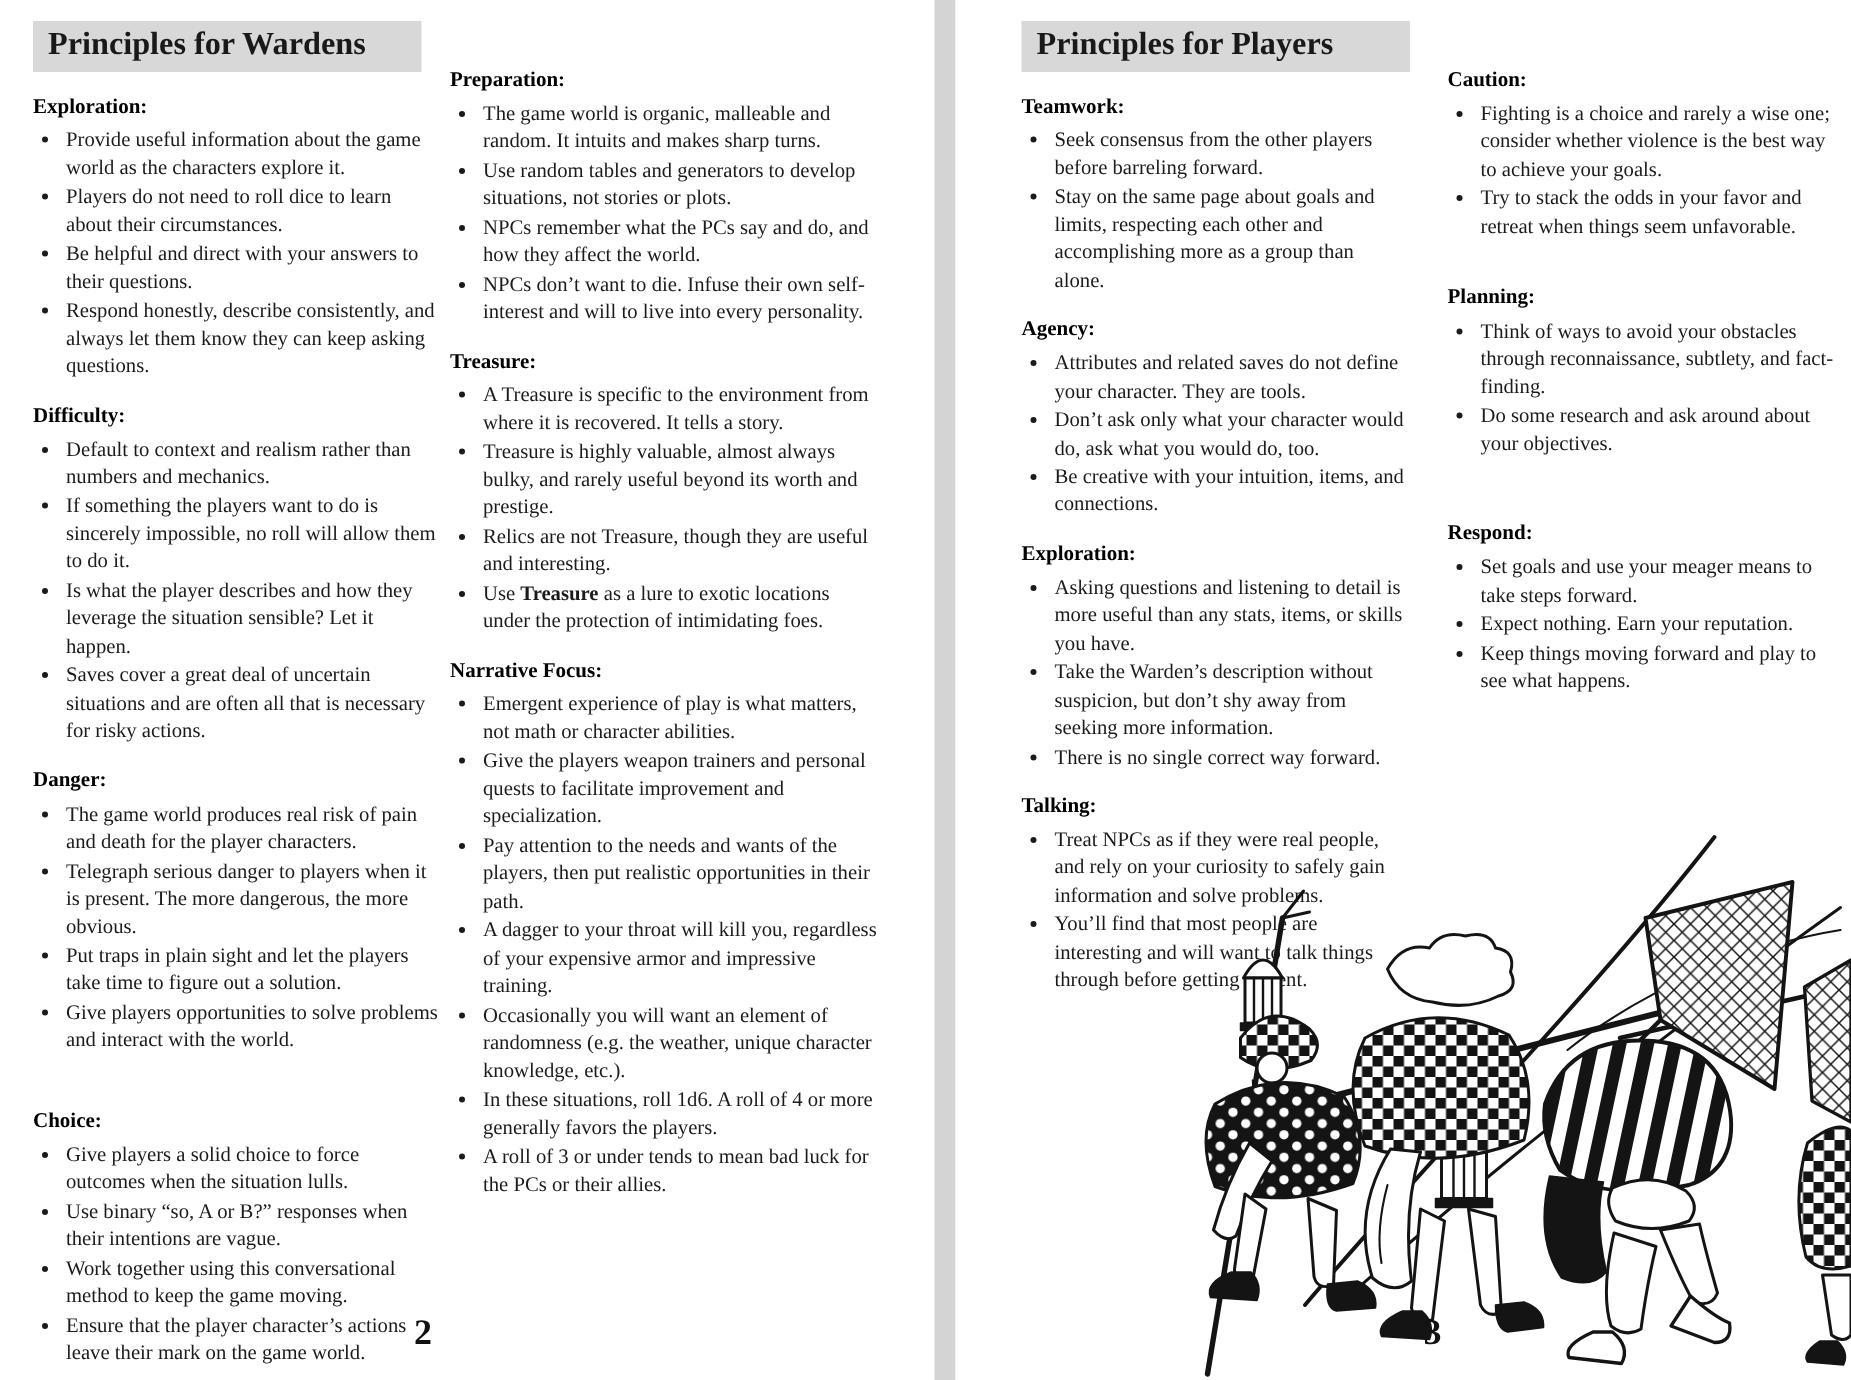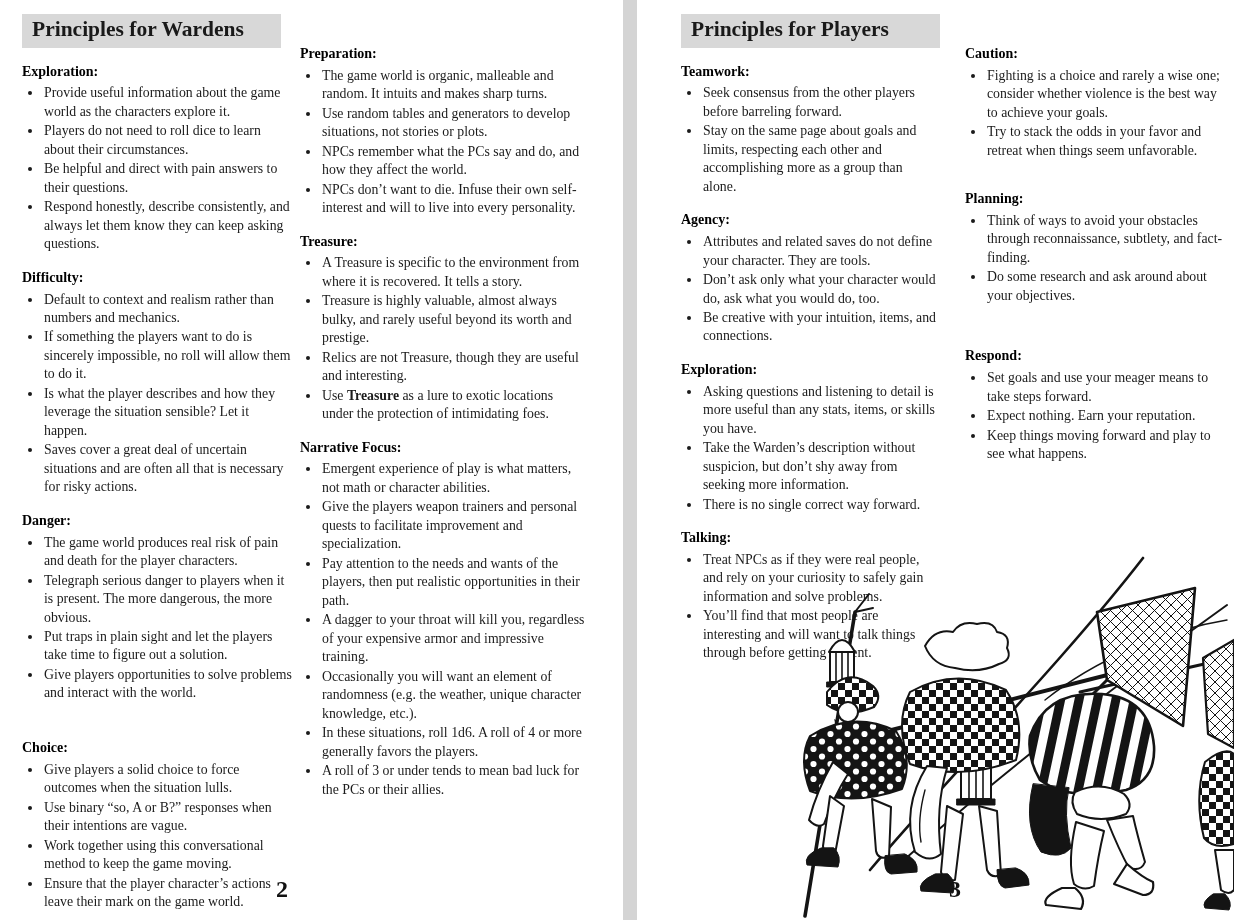--- a/index.html
+++ b/index.html
@@ -34,21 +34,21 @@
 <div class="page page-left">
 
   <div class="col" style="left:22px;top:12px;width:272px;">
     <div class="page-header">Principles for Wardens</div>
 
     <div class="sec">
       <h3>Exploration:</h3>
       <ul>
         <li>Provide useful information about the game world as the characters explore it.</li>
         <li>Players do not need to roll dice to learn about their circumstances.</li>
-        <li>Be helpful and direct with pain answers to their questions.</li>
+        <li>Be helpful and direct with your answers to their questions.</li>
         <li>Respond honestly, describe consistently, and always let them know they can keep asking questions.</li>
       </ul>
     </div>
 
     <div class="sec">
       <h3>Difficulty:</h3>
       <ul>
         <li>Default to context and realism rather than numbers and mechanics.</li>
         <li>If something the players want to do is sincerely impossible, no roll will allow them to do it.</li>
         <li>Is what the player describes and how they leverage the situation sensible? Let it happen.</li>

